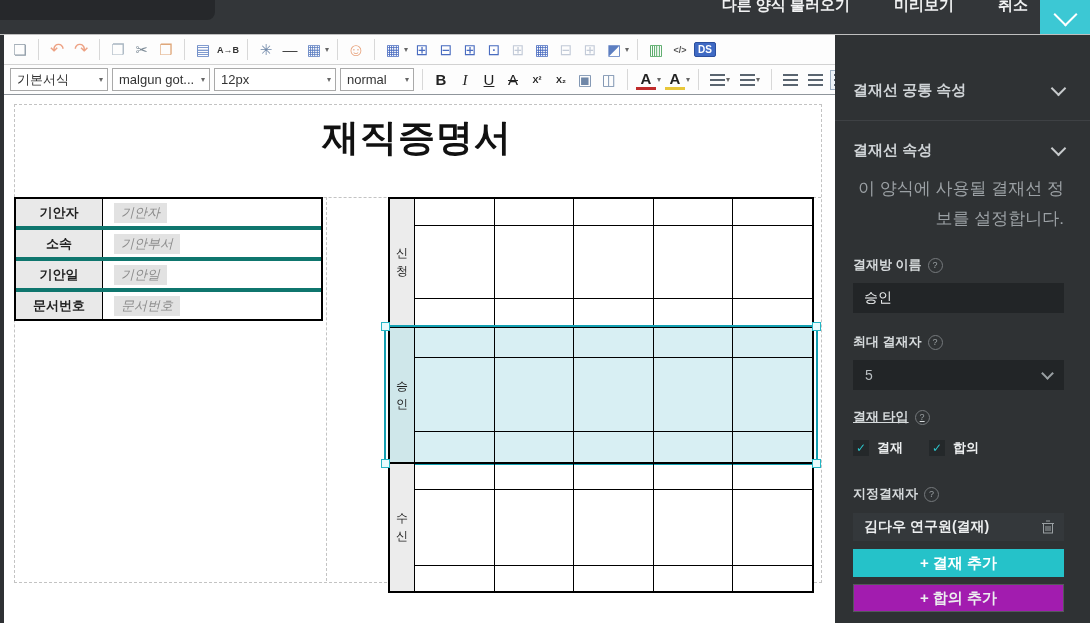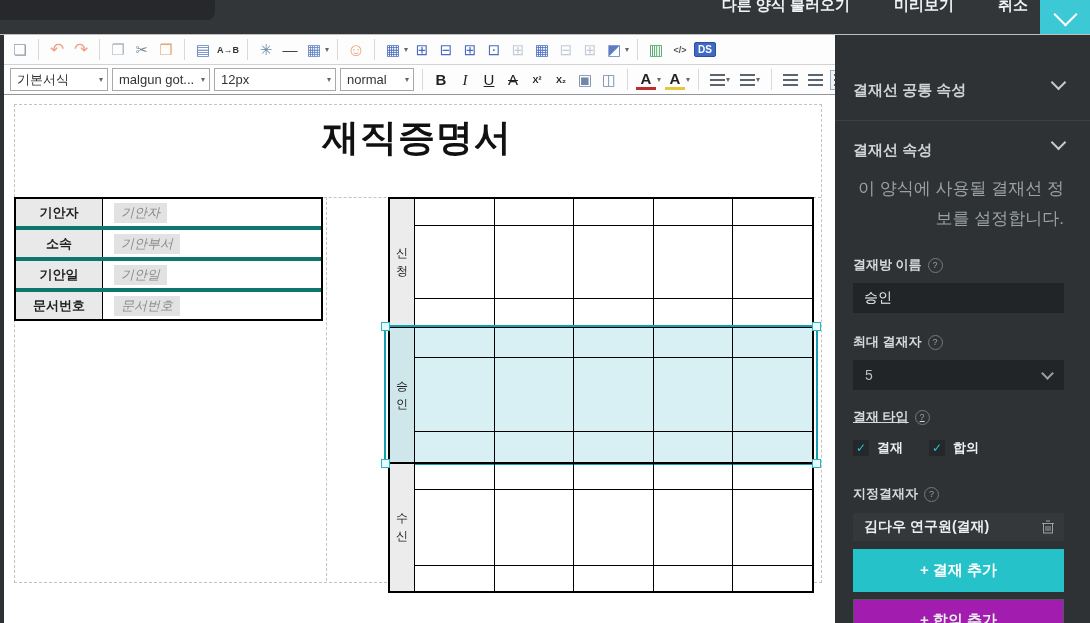--- a/index.html
+++ b/index.html
@@ -86,21 +86,21 @@
   .ap-sec.sel .ap-label{background:#cfe7ea;}
   .sel-frame{position:absolute;left:-6px;right:-6px;top:-3px;bottom:-3px;
     border:2px solid #14a0b2;pointer-events:none;}
   .handle{position:absolute;width:7px;height:7px;background:#e9fbfd;border:1px solid #24b6c5;}
   .h-tl{left:-5px;top:-5px;} .h-tr{right:-5px;top:-5px;}
   .h-bl{left:-5px;bottom:-5px;} .h-br{right:-5px;bottom:-5px;}
 
   
   .sidebar{position:absolute;left:835px;top:35px;width:255px;height:588px;background:#2f3234;
     box-sizing:border-box;padding:0 26px 0 18px;color:#d8dbdd;}
-  .sb-head{display:flex;justify-content:space-between;cursor:pointer;}
+  .sb-head{display:flex;align-items:center;justify-content:space-between;cursor:pointer;}
   .sb-head .t{font-size:15px;font-weight:bold;color:#cfd3d6;}
   .chev{width:9px;height:9px;border-right:2px solid #c7cacc;border-bottom:2px solid #c7cacc;
     transform:rotate(45deg);margin-top:-4px;}
   .chev.sm{width:7px;height:7px;border-color:#9aa0a3;}
   .sb-div{height:1px;background:#3e4144;margin:20px -26px 0 -18px;}
   .sb-desc{font-size:17px;line-height:30px;color:#9ba0a4;margin:14px 0 0 0;text-align:right;}
   .sb-label{display:flex;align-items:center;font-size:13px;font-weight:bold;color:#d6dadc;}
   .help{display:inline-flex;width:13px;height:13px;border:1px solid #75797c;border-radius:50%;
     color:#9aa0a3;font-size:9px;font-weight:normal;align-items:center;justify-content:center;
     margin-left:6px;cursor:pointer;}
@@ -110,21 +110,21 @@
     justify-content:space-between;padding:0 12px;font-size:14px;color:#b9bec1;margin-top:9px;cursor:pointer;}
   .sb-checks{display:flex;gap:26px;margin-top:13px;}
   .sb-check{display:flex;align-items:center;gap:8px;cursor:pointer;}
   .cbox{width:16px;height:16px;background:#24282a;display:flex;align-items:center;
     justify-content:center;color:#2bc6cc;font-size:12px;font-weight:bold;}
   .cbl{font-size:13px;font-weight:bold;color:#eceeef;}
   .sb-approver{height:28px;background:#34383b;display:flex;align-items:center;
     justify-content:space-between;padding:0 10px 0 11px;margin-top:10px;cursor:pointer;}
   .sb-approver .nm{font-size:14px;font-weight:bold;color:#eceeef;}
   .trash{cursor:pointer;display:flex;}
-  .btn{display:block;width:100%;height:43px;font-size:15px;font-weight:bold;
+  .btn{display:block;width:100%;height:28px;font-size:15px;font-weight:bold;
     font-family:inherit;cursor:pointer;}
   .btn-teal{background:#25c2c9;border:none;color:#fff;margin-top:8px;}
   .btn-dark{background:#a21caf;border:1px solid #54585b;color:#eceeef;margin-top:7px;}
   .mt46{margin-top:46px;} .mt20{margin-top:20px;} .mt22{margin-top:22px;}
   .mt18{margin-top:18px;text-decoration:underline;} .mt28{margin-top:28px;}
 </style>
 </head>
 <body>
 
 <div id="root">

